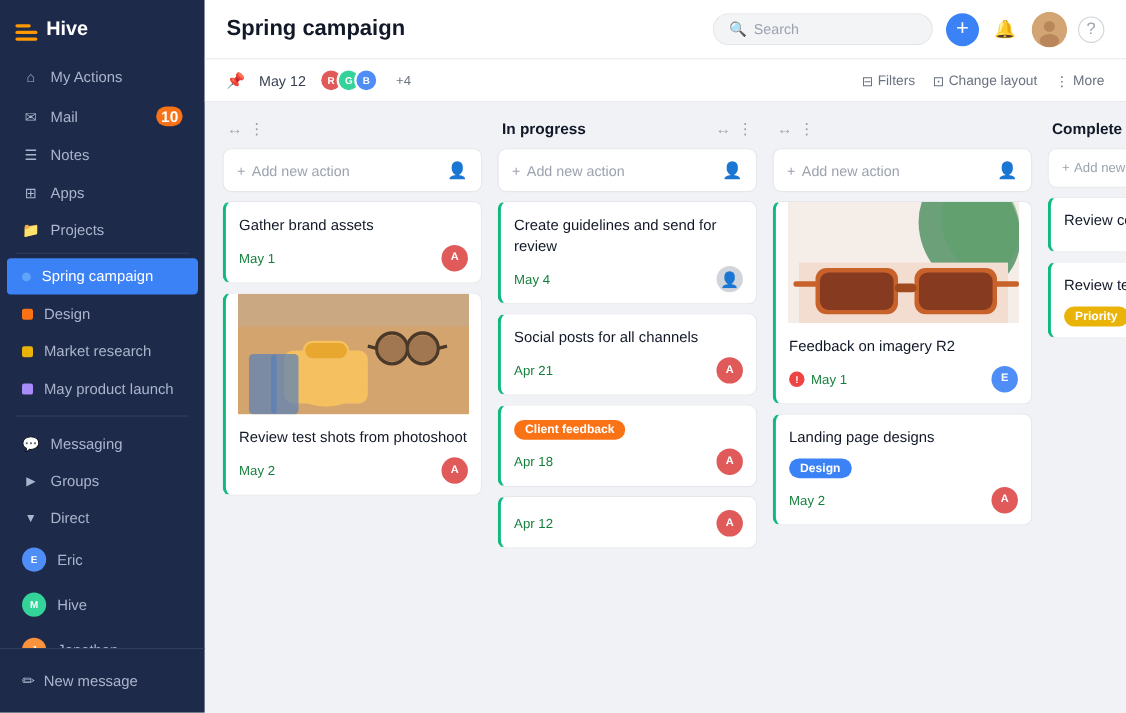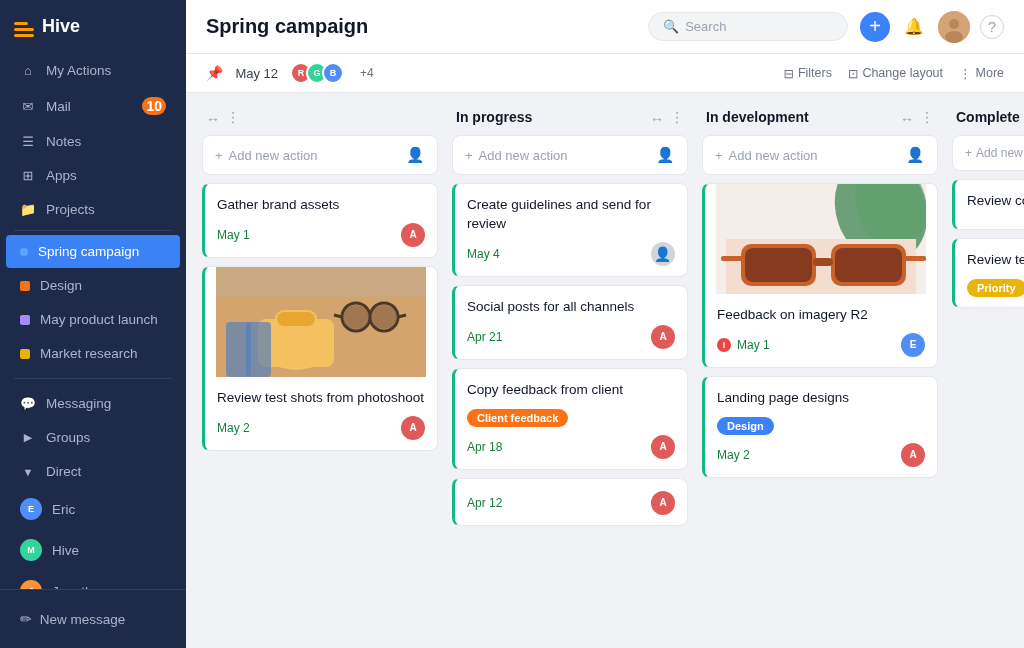--- a/index.html
+++ b/index.html
@@ -385,26 +385,26 @@
 
     <div class="nav-item" style="background:#3b82f6; color:#fff; margin: 1px 6px;">
       <span class="nav-item-dot" style="background:#60a5fa;"></span>
       <span>Spring campaign</span>
     </div>
     <div class="nav-item">
       <span class="nav-item-square" style="background:#f97316;"></span>
       <span>Design</span>
     </div>
     <div class="nav-item">
+      <span class="nav-item-square" style="background:#eab308;"></span>
+      <span>Market research</span>
+    </div>
+    <div class="nav-item">
       <span class="nav-item-square" style="background:#a78bfa;"></span>
       <span>May product launch</span>
-    </div>
-    <div class="nav-item">
-      <span class="nav-item-square" style="background:#eab308;"></span>
-      <span>Market research</span>
     </div>
 
     <div class="divider-h" style="margin: 8px 14px; width: auto;"></div>
 
     <div class="nav-item">
       <span class="icon">💬</span>
       <span>Messaging</span>
     </div>
     <div class="nav-item">
       <span class="icon" style="font-size:11px;">▶</span>
@@ -565,21 +565,20 @@
           <div class="card-title">Social posts for all channels</div>
           <div class="card-footer">
             <span class="card-date">Apr 21</span>
             <div class="card-avatar av-red">A</div>
           </div>
         </div>
       </div>
 
       <div class="card">
         <div class="card-body">
-          <div class="card-title">Copy feedback from client</div>
           <div style="margin-bottom:8px;">
             <span class="badge badge-orange">Client feedback</span>
           </div>
           <div class="card-footer">
             <span class="card-date">Apr 18</span>
             <div class="card-avatar av-red">A</div>
           </div>
         </div>
       </div>
 
@@ -588,21 +587,20 @@
           <div class="card-footer">
             <span class="card-date">Apr 12</span>
             <div class="card-avatar av-red">A</div>
           </div>
         </div>
       </div>
     </div>
 
     <div class="column">
       <div class="column-header">
-        <span class="column-title">In development</span>
         <span class="column-icon">↔</span>
         <span class="column-icon">⋮</span>
       </div>
       <div class="add-action-row">
         <span style="margin-right:6px; color:#9ca3af;">+</span>
         <span>Add new action</span>
         <span class="person-icon">👤</span>
       </div>
 
       <div class="card">

